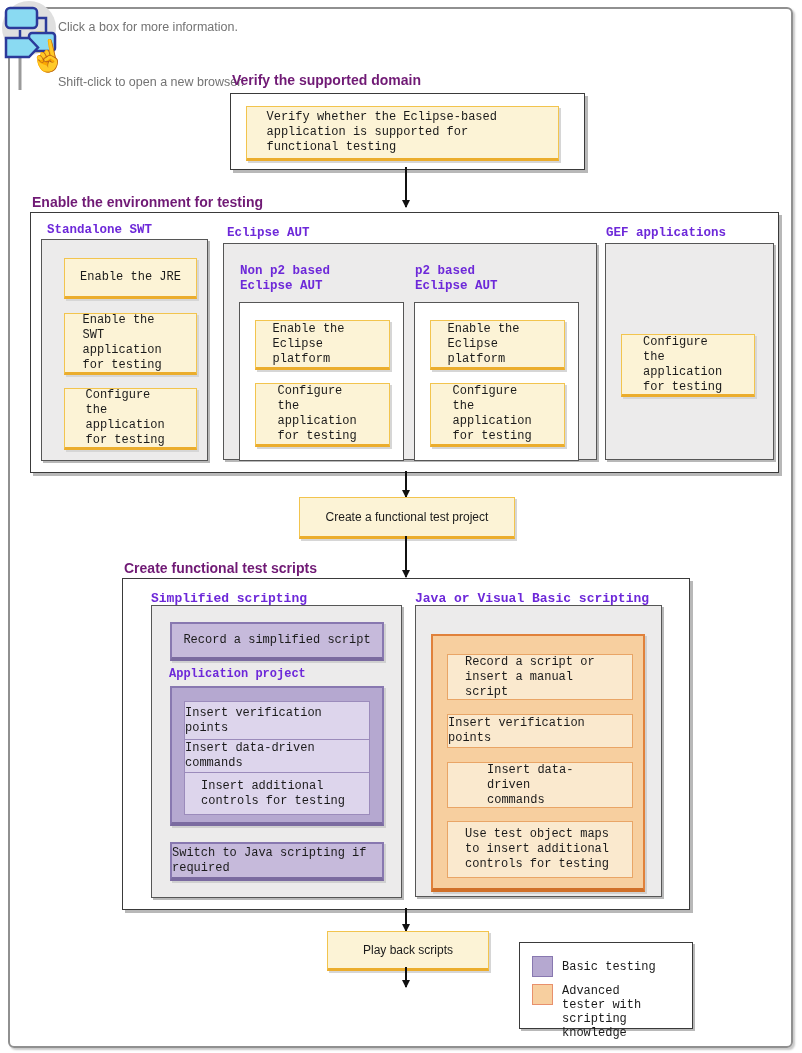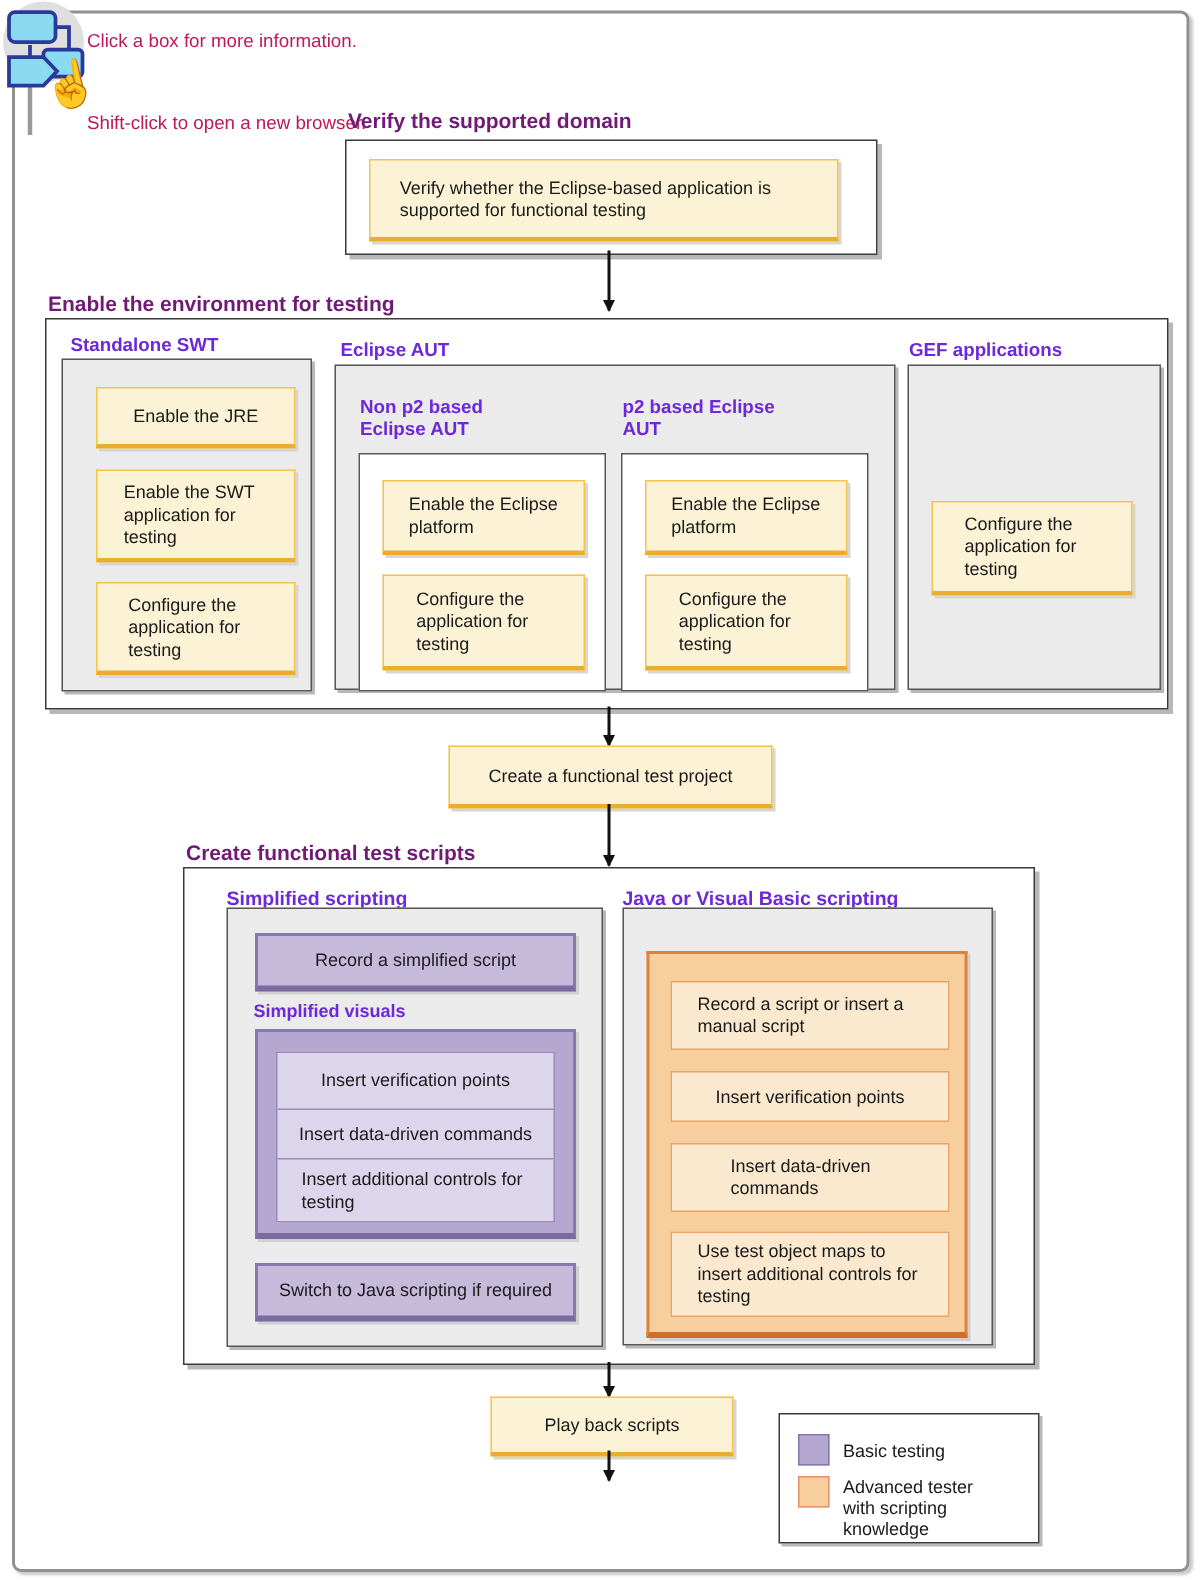--- a/index.html
+++ b/index.html
@@ -1,24 +1,24 @@
 <!DOCTYPE html>
 <html style="--outer_border: #909090; --shadow: #b8b8b8; --gray_panel_bg: #ECEBEB; --yellow_bg: #FCF3D6; --yellow_border: #F2C44E; --yellow_border_bottom: #EBAD2D; --purple_bg: #C6BADB; --purple_container_bg: #B5A8D0; --purple_border: #8878B0; --purple_dark: #7B6BA0; --purple_light_bg: #DDD5EC; --purple_divider: #9B8BBB; --orange_container_bg: #F7CF9F; --orange_border: #E0813B; --orange_box_bg: #FAE9CE; --orange_box_border: #E9A566; --legend_orange_border: #E8906C;"><head>
 <meta charset="utf-8">
 <style>
   html,body{margin:0;padding:0;background:#fff;}
   .canvas{position:relative;width:802px;height:1053px;background:#fff;overflow:hidden;
           font-family:"Liberation Sans",sans-serif;color:#1a1a1a;}
   .abs{position:absolute;}
   .outer-frame{left:8px;top:7px;width:781px;height:1037px;border:2px solid var(--outer_border);
                border-radius:6px;box-shadow:2px 2px 2px #c9c9c9;}
-  .tip{font-size:12.5px;color:#be185d;line-height:15px;}
+  .tip{font-size:12.5px;color:#737373;line-height:15px;}
   .sec-title{font-weight:bold;font-size:14px;color:#701a75;white-space:nowrap;}
   .sub-title{font-weight:bold;font-size:12.5px;color:#6d28d9;line-height:15px;}
-  .white-box{background:#fff;border:1px solid #3a3a3a;box-shadow:3px 3px 0 var(--shadow);}
+  .white-box{background:#fff;border:1px solid #3a3a3a;box-shadow:3px 3px 0 var(--shadow);font-family:Liberation Mono, monospace;}
   .gray-box{background:var(--gray_panel_bg);border:1px solid #565656;box-shadow:2px 2px 0 var(--shadow);}
   .cbox{display:flex;align-items:center;justify-content:center;font-size:12px;line-height:15px;}
   .cbox span{display:block;text-align:left;}
   .ybox{background:var(--yellow_bg);border:1px solid var(--yellow_border);
         border-bottom:3px solid var(--yellow_border_bottom);box-shadow:2px 2px 0 #d6d6d6;}
   .pbox{background:var(--purple_bg);border:2px solid var(--purple_border);
         border-bottom:4px solid var(--purple_dark);box-shadow:2px 2px 0 #d0d0d0;}
   .pcontainer{background:var(--purple_container_bg);border:2px solid var(--purple_border);
         border-bottom:4px solid var(--purple_dark);box-shadow:2px 2px 0 #d0d0d0;}
   .plight{background:var(--purple_light_bg);border:1px solid var(--purple_divider);}
@@ -121,21 +121,21 @@
   <div class="abs arrow" style="left:405px;top:536px;height:41px;"></div>
 
   <div class="abs sec-title" style="left:124px;top:560px;">Create functional test scripts</div>
   <div class="abs white-box" style="left:122px;top:578px;width:566px;height:330px;">
 
     <div class="abs sub-title" style="left:28px;top:12px;font-size:13px;">Simplified scripting</div>
     <div class="abs gray-box" style="left:28px;top:26px;width:249px;height:291px;">
       <div class="abs pbox cbox" style="left:18px;top:16px;width:210px;height:33px;">
         <span>Record a simplified script</span>
       </div>
-      <div class="abs sub-title" style="left:17px;top:61px;font-size:12px;">Simplified visuals</div>
+      <div class="abs sub-title" style="left:17px;top:61px;font-size:12px;">Application project</div>
       <div class="abs pcontainer" style="left:18px;top:80px;width:210px;height:134px;">
         <div class="abs plight" style="left:12px;top:13px;width:184px;height:112px;">
           <div class="pcell cbox" style="height:37px;">
             <span>Insert verification points</span>
           </div>
           <div class="pcell cbox" style="height:32px;">
             <span>Insert data-driven commands</span>
           </div>
           <div class="pcell cbox" style="height:41px;">
             <span style="width:152px;">Insert additional controls for testing</span>

